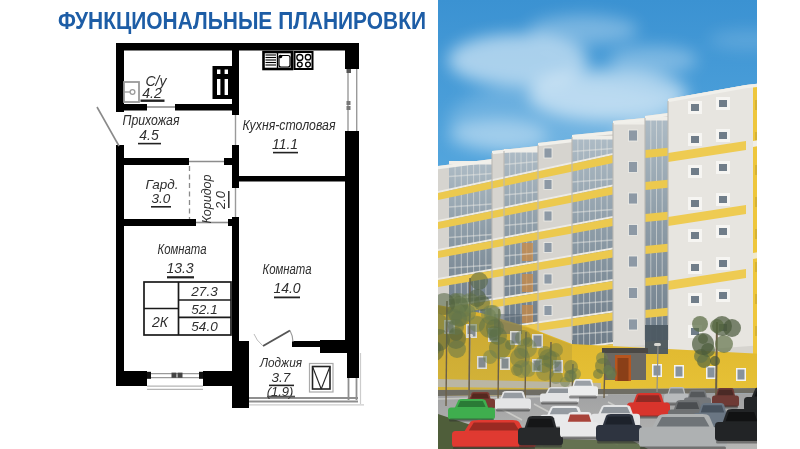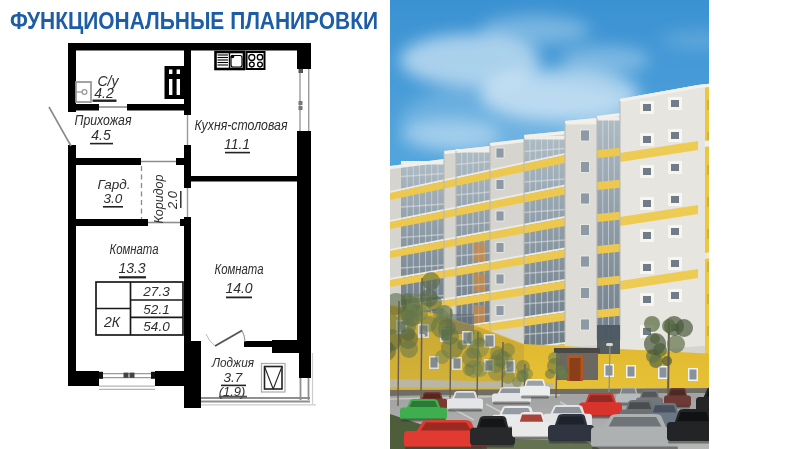--- a/index.html
+++ b/index.html
@@ -1,17 +1,17 @@
 <!DOCTYPE html>
 <html><head>
 <meta charset="utf-8">
 <style>
   html,body{margin:0;padding:0;background:#fff;}
   .page{position:relative;width:709px;height:449px;overflow:hidden;background:#22c55e;
-        font-family:"Liberation Sans", sans-serif;}
+        font-family:"Liberation Sans", sans-serif;margin-left:48px;}
   svg text{font-family:"Liberation Sans", sans-serif;}
 </style>
 </head>
 <body>
 <div class="page">
 <svg width="800" height="449" viewBox="0 0 800 449">
 <defs>
   <linearGradient id="sky" x1="0" y1="0" x2="0" y2="1">
     <stop offset="0" stop-color="#3b92d2"></stop>
     <stop offset="0.45" stop-color="#58a9df"></stop>

